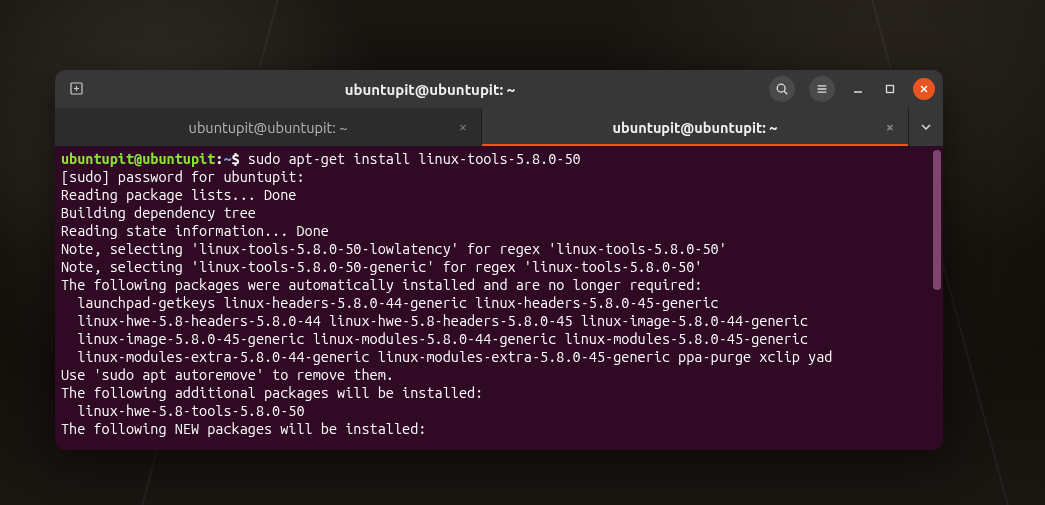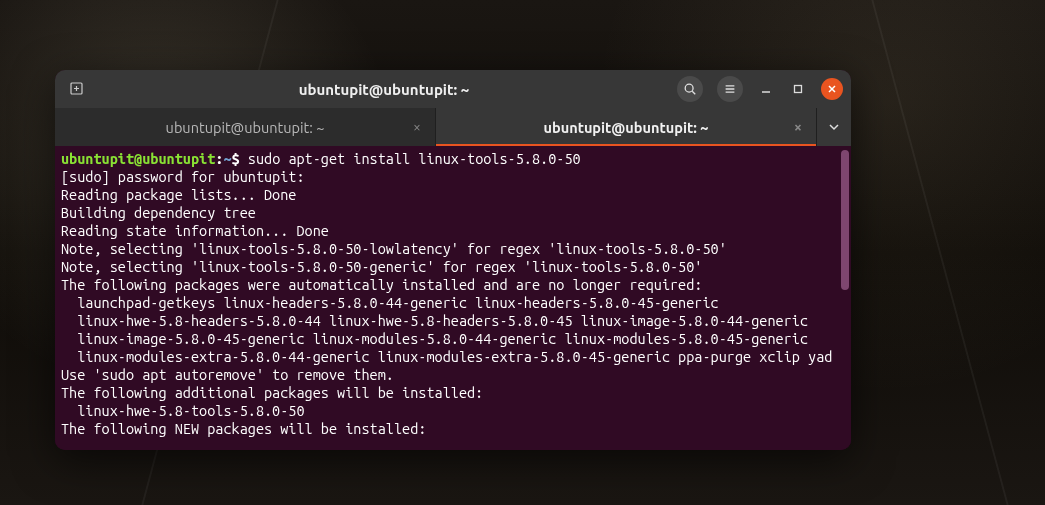--- a/index.html
+++ b/index.html
@@ -34,21 +34,21 @@
   }
   .bg-lines::after {
     top: 0; right: 10%; width: 2px; height: 100%;
     transform: skewX(15deg);
   }
 
   .terminal-window {
     position: absolute;
     top: 70px;
     left: 55px;
-    width: 796px;
+    width: 888px;
     height: 380px;
     background: #300a24;
     border-radius: 10px;
     overflow: hidden;
     box-shadow: 0 10px 40px rgba(0,0,0,0.6);
     display: flex;
     flex-direction: column;
   }
 
   

